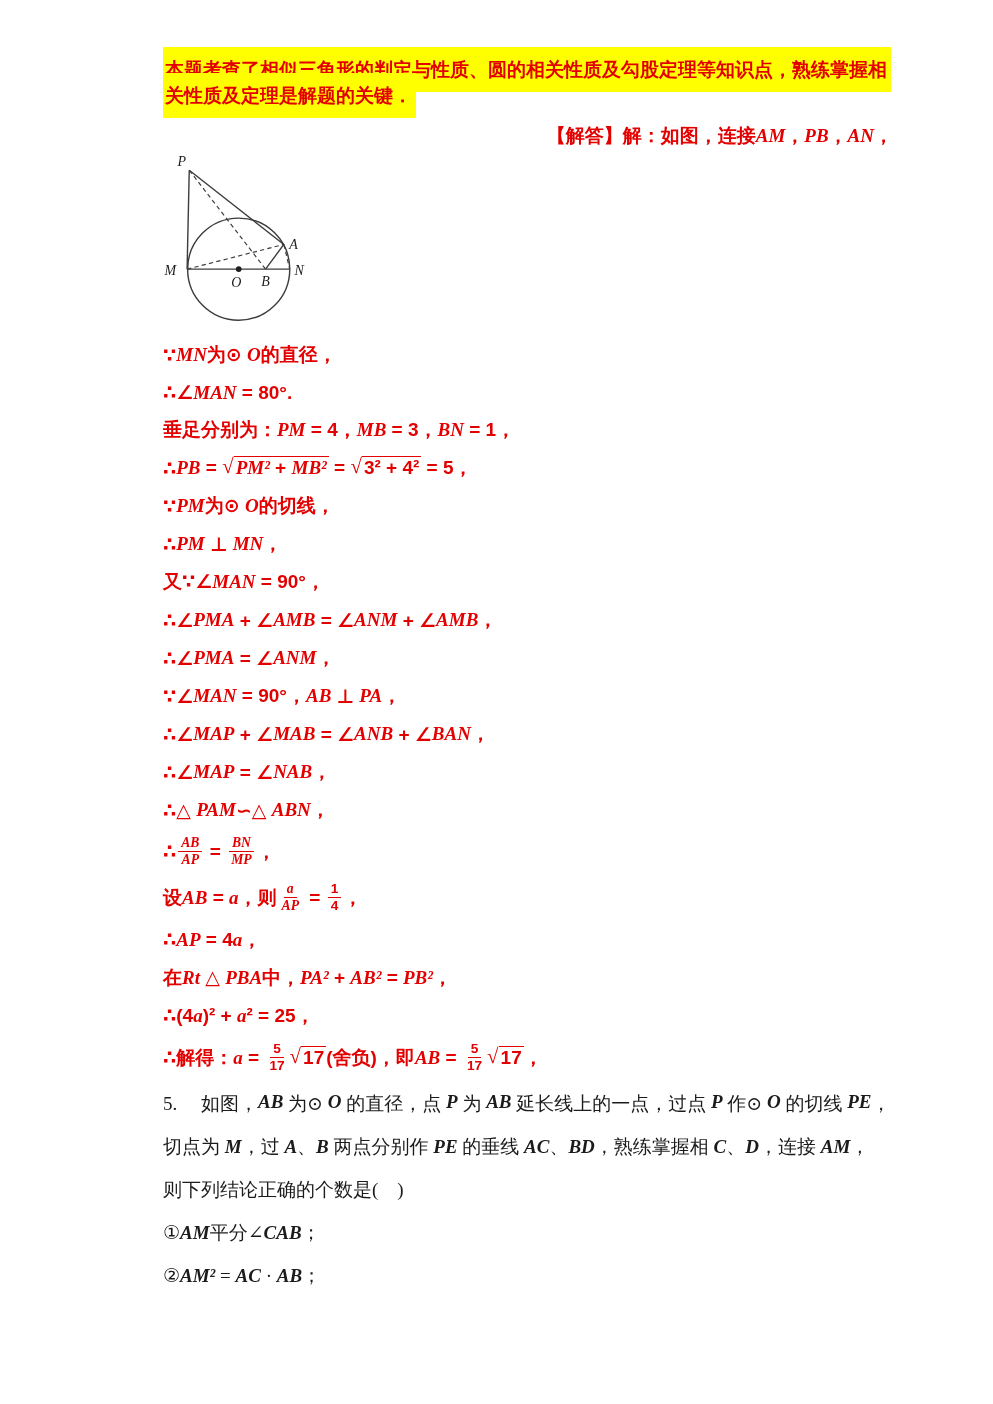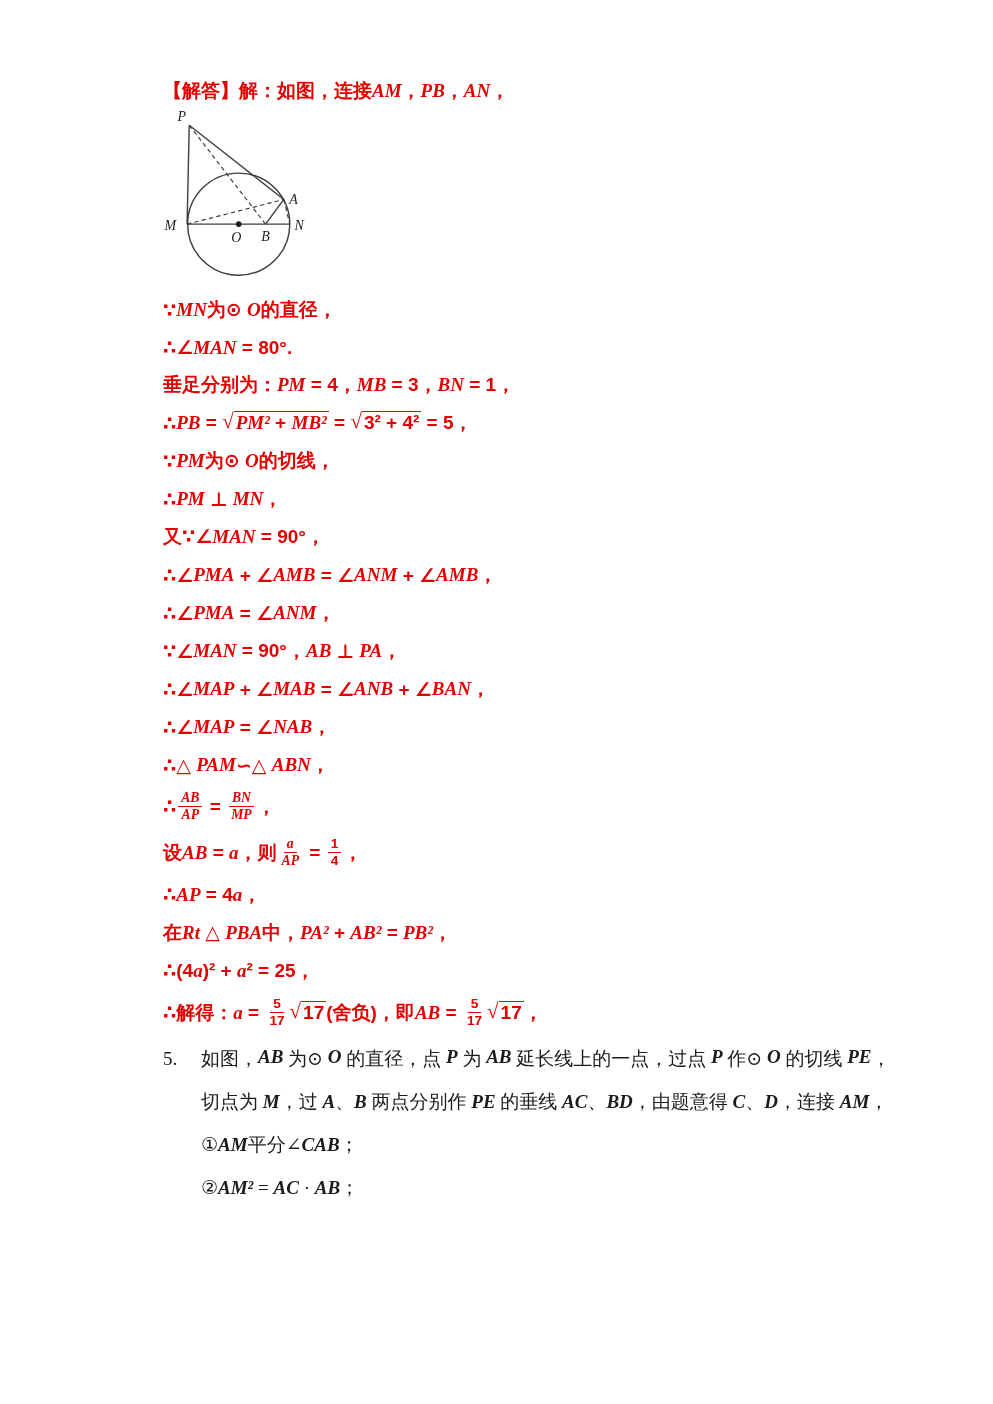--- a/index.html
+++ b/index.html
@@ -10,21 +10,21 @@
   .hl-line{margin-bottom:7px;line-height:1;}
   .hl-line mark{
     background:#ffff00;color:#e30000;
     font-family:"Liberation Sans","DejaVu Sans",sans-serif;
     font-weight:700;font-size:19px;line-height:1;
     padding:12px 4px 12px 2px;
   }
 
   
   .tc,.ti{white-space:pre;}
-  .red{color:#e30000;}
+  .red{color:#e30000;justify-content:flex-end;}
   .red .tc{font-family:"Liberation Sans","DejaVu Sans",sans-serif;font-weight:700;}
   .red .ti{font-family:"Liberation Serif","DejaVu Serif",serif;font-weight:700;font-style:italic;}
   .p5 .tc{font-family:"Liberation Serif","DejaVu Serif","DejaVu Sans",serif;font-weight:400;}
   .p5 .ti{font-family:"Liberation Serif","DejaVu Serif",serif;font-weight:700;font-style:italic;}
 
   .sline{display:flex;align-items:center;flex-wrap:nowrap;
          margin-bottom:12px;min-height:25px;font-size:19px;}
   .answer-header{margin-top:18px;margin-bottom:4px;}
 
   
@@ -42,27 +42,31 @@
   .figure{margin:2px 0 4px -6px;display:block;}
   .figure text{font-family:"Liberation Serif","DejaVu Serif",serif;
                font-style:italic;font-size:13px;fill:#1d1d1d;}
   .figure .geo{stroke:#3c3c3c;stroke-width:1.3;fill:none;}
   .figure .dash{stroke-dasharray:4 3;stroke-width:1.1;}
 
   
   .p5{margin-top:16px;color:#1b1b1b;}
   .p5line{display:flex;align-items:center;margin-bottom:17px;min-height:25px;font-size:19px;}
   .pnum{width:38px;flex:0 0 38px;font-family:"Liberation Serif",serif;}
-  .ind{margin-left:38px;}
+  .ind{}
 </style>
 </head>
 <body>
 
 <div class="doc">
 
+  <div class="hl-block">
+    <div class="hl-line"><mark>本题考查了相似三角形的判定与性质、圆的相关性质及勾股定理等知识点，熟练掌握相</mark></div>
+    <div class="hl-line"><mark>关性质及定理是解题的关键．</mark></div>
+  </div>
 
   <div class="sline red answer-header">
       <span class="tc">【解答】解：如图，连接</span>
       <span class="ti">AM</span>
       <span class="tc">，</span>
       <span class="ti">PB</span>
       <span class="tc">，</span>
       <span class="ti">AN</span>
       <span class="tc">，</span>
     </div>
@@ -304,27 +308,30 @@
         <span class="tc">，过 </span>
         <span class="ti">A</span>
         <span class="tc">、</span>
         <span class="ti">B</span>
         <span class="tc"> 两点分别作 </span>
         <span class="ti">PE</span>
         <span class="tc"> 的垂线 </span>
         <span class="ti">AC</span>
         <span class="tc">、</span>
         <span class="ti">BD</span>
-        <span class="tc">，由题意得 </span>
+        <span class="tc">，熟练掌握相 </span>
         <span class="ti">C</span>
         <span class="tc">、</span>
         <span class="ti">D</span>
         <span class="tc">，连接 </span>
         <span class="ti">AM</span>
         <span class="tc">，</span>
+      </div>
+    <div class="p5line ind">
+        <span class="tc">则下列结论正确的个数是(　)</span>
       </div>
     <div class="p5line ind">
         <span class="tc">①</span>
         <span class="ti">AM</span>
         <span class="tc">平分∠</span>
         <span class="ti">CAB</span>
         <span class="tc">；</span>
       </div>
     <div class="p5line ind">
         <span class="tc">②</span>

